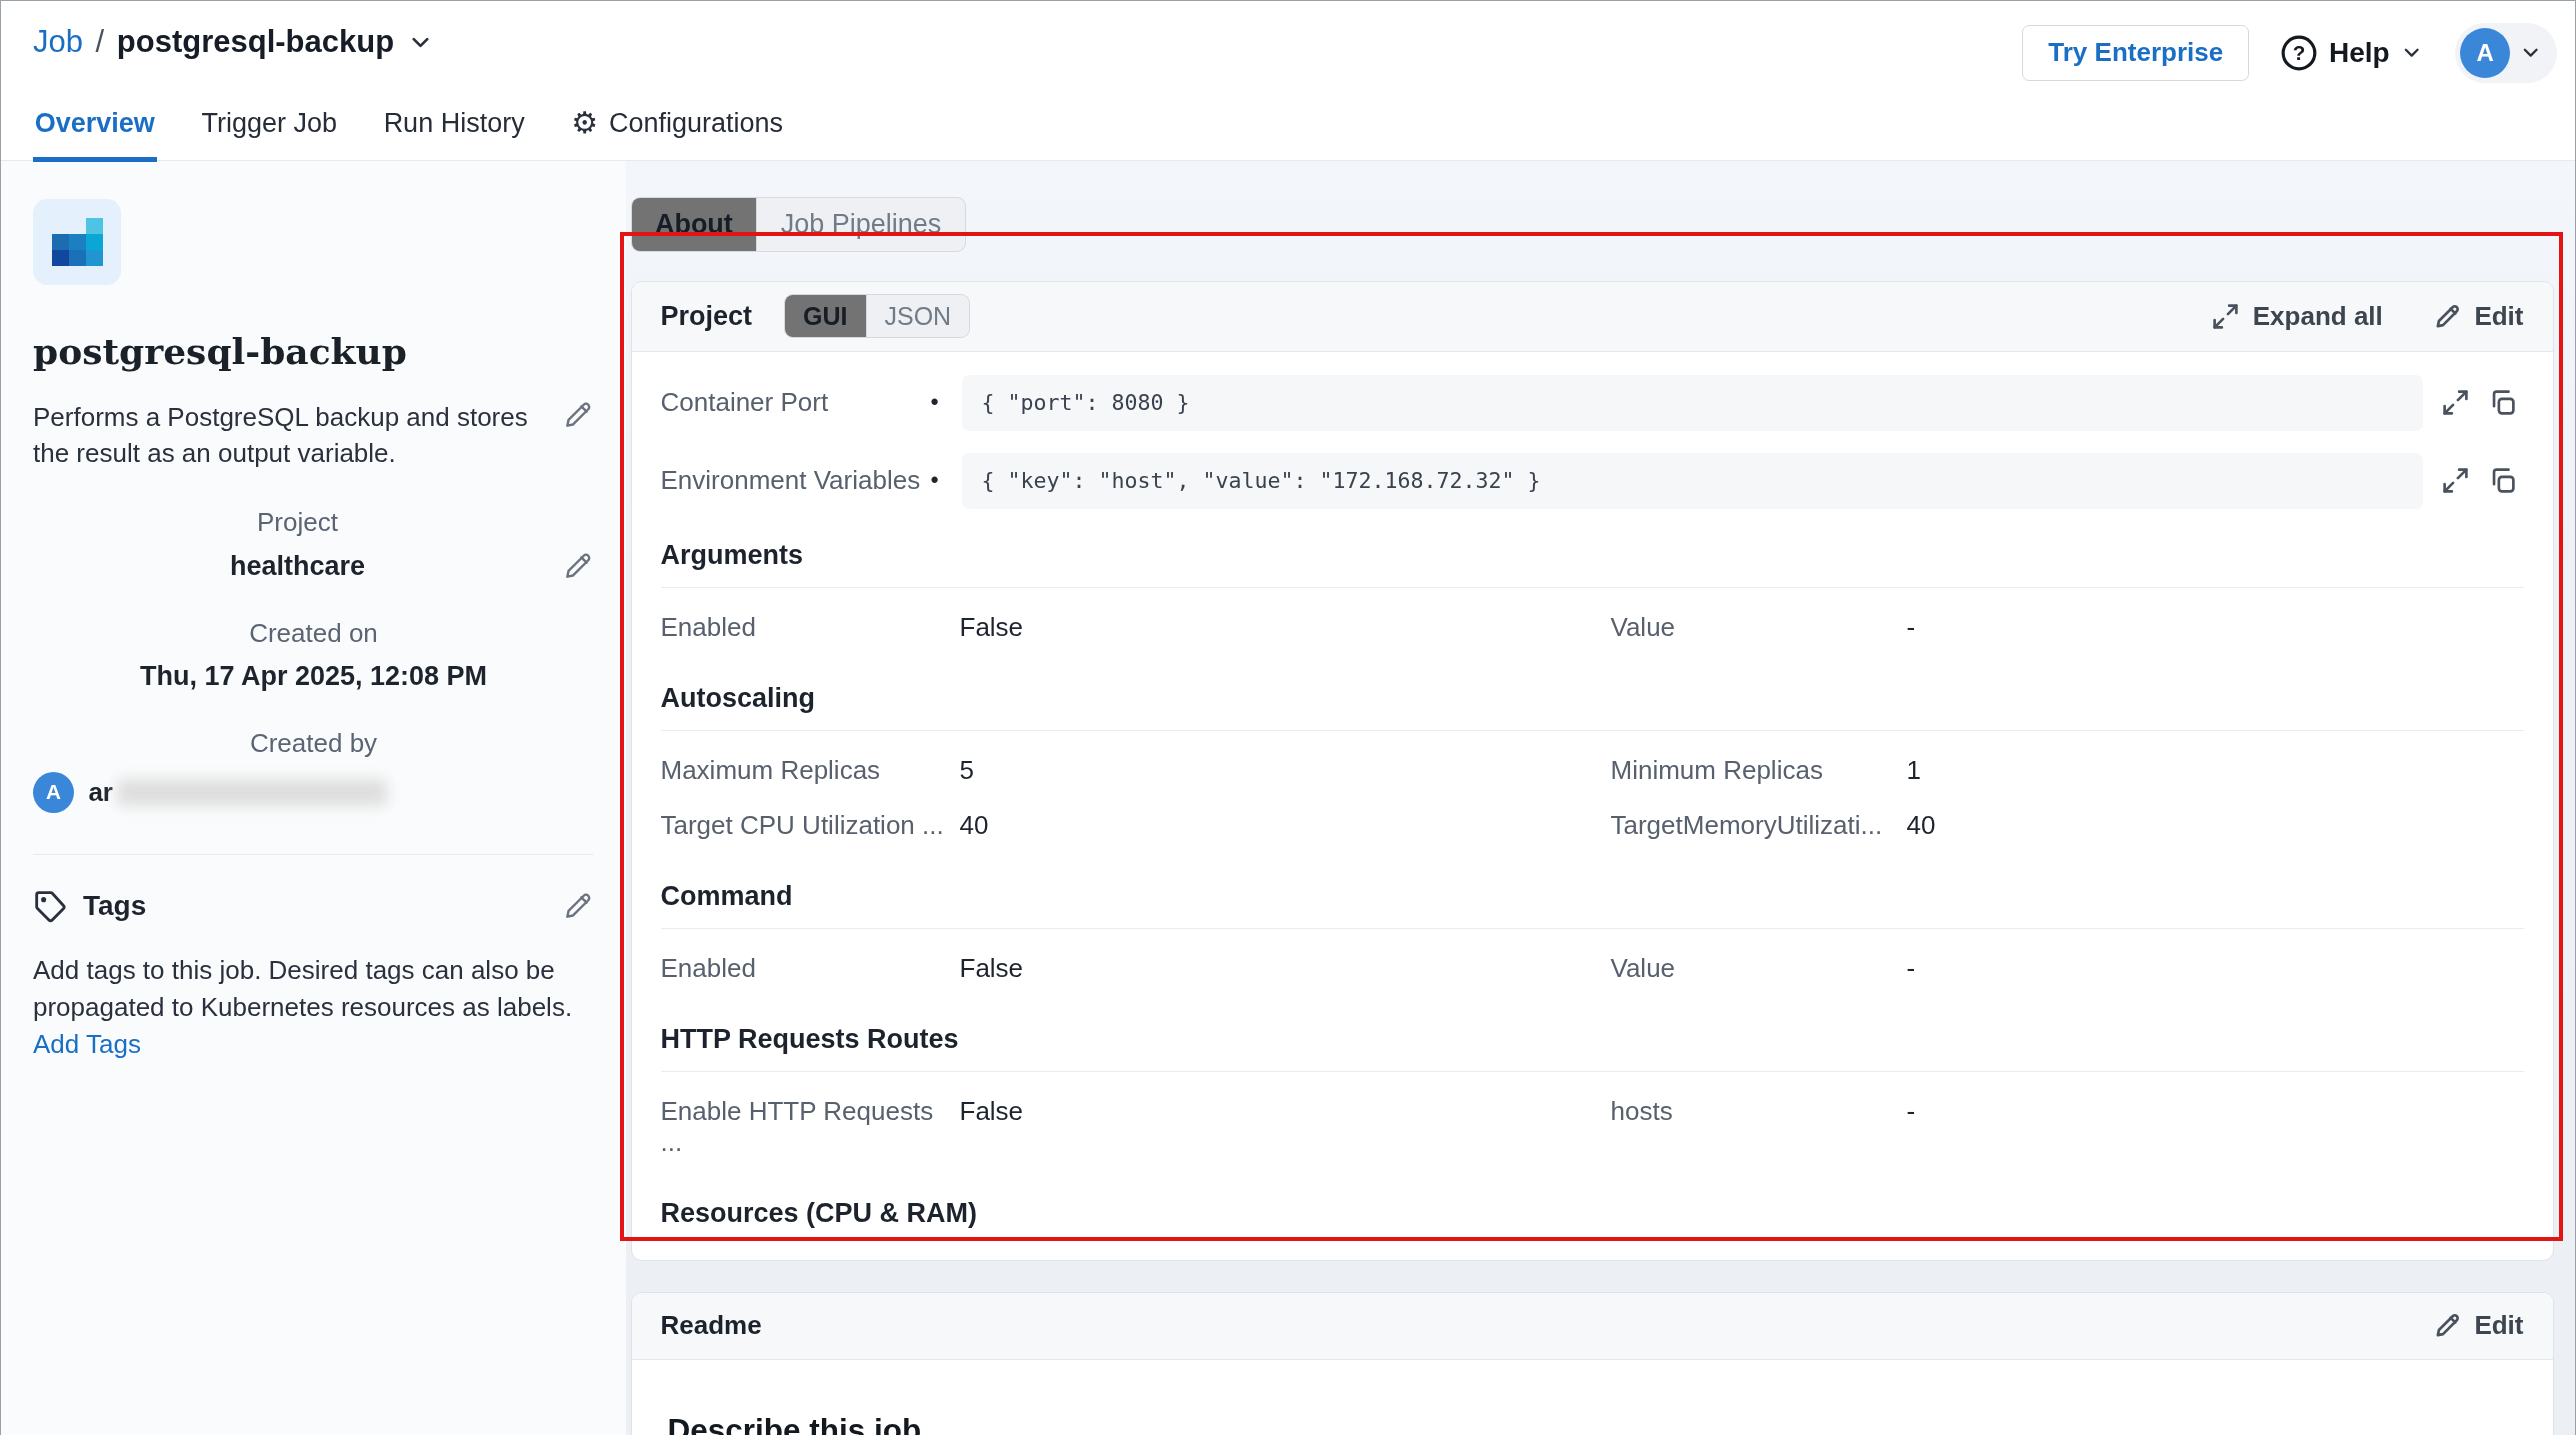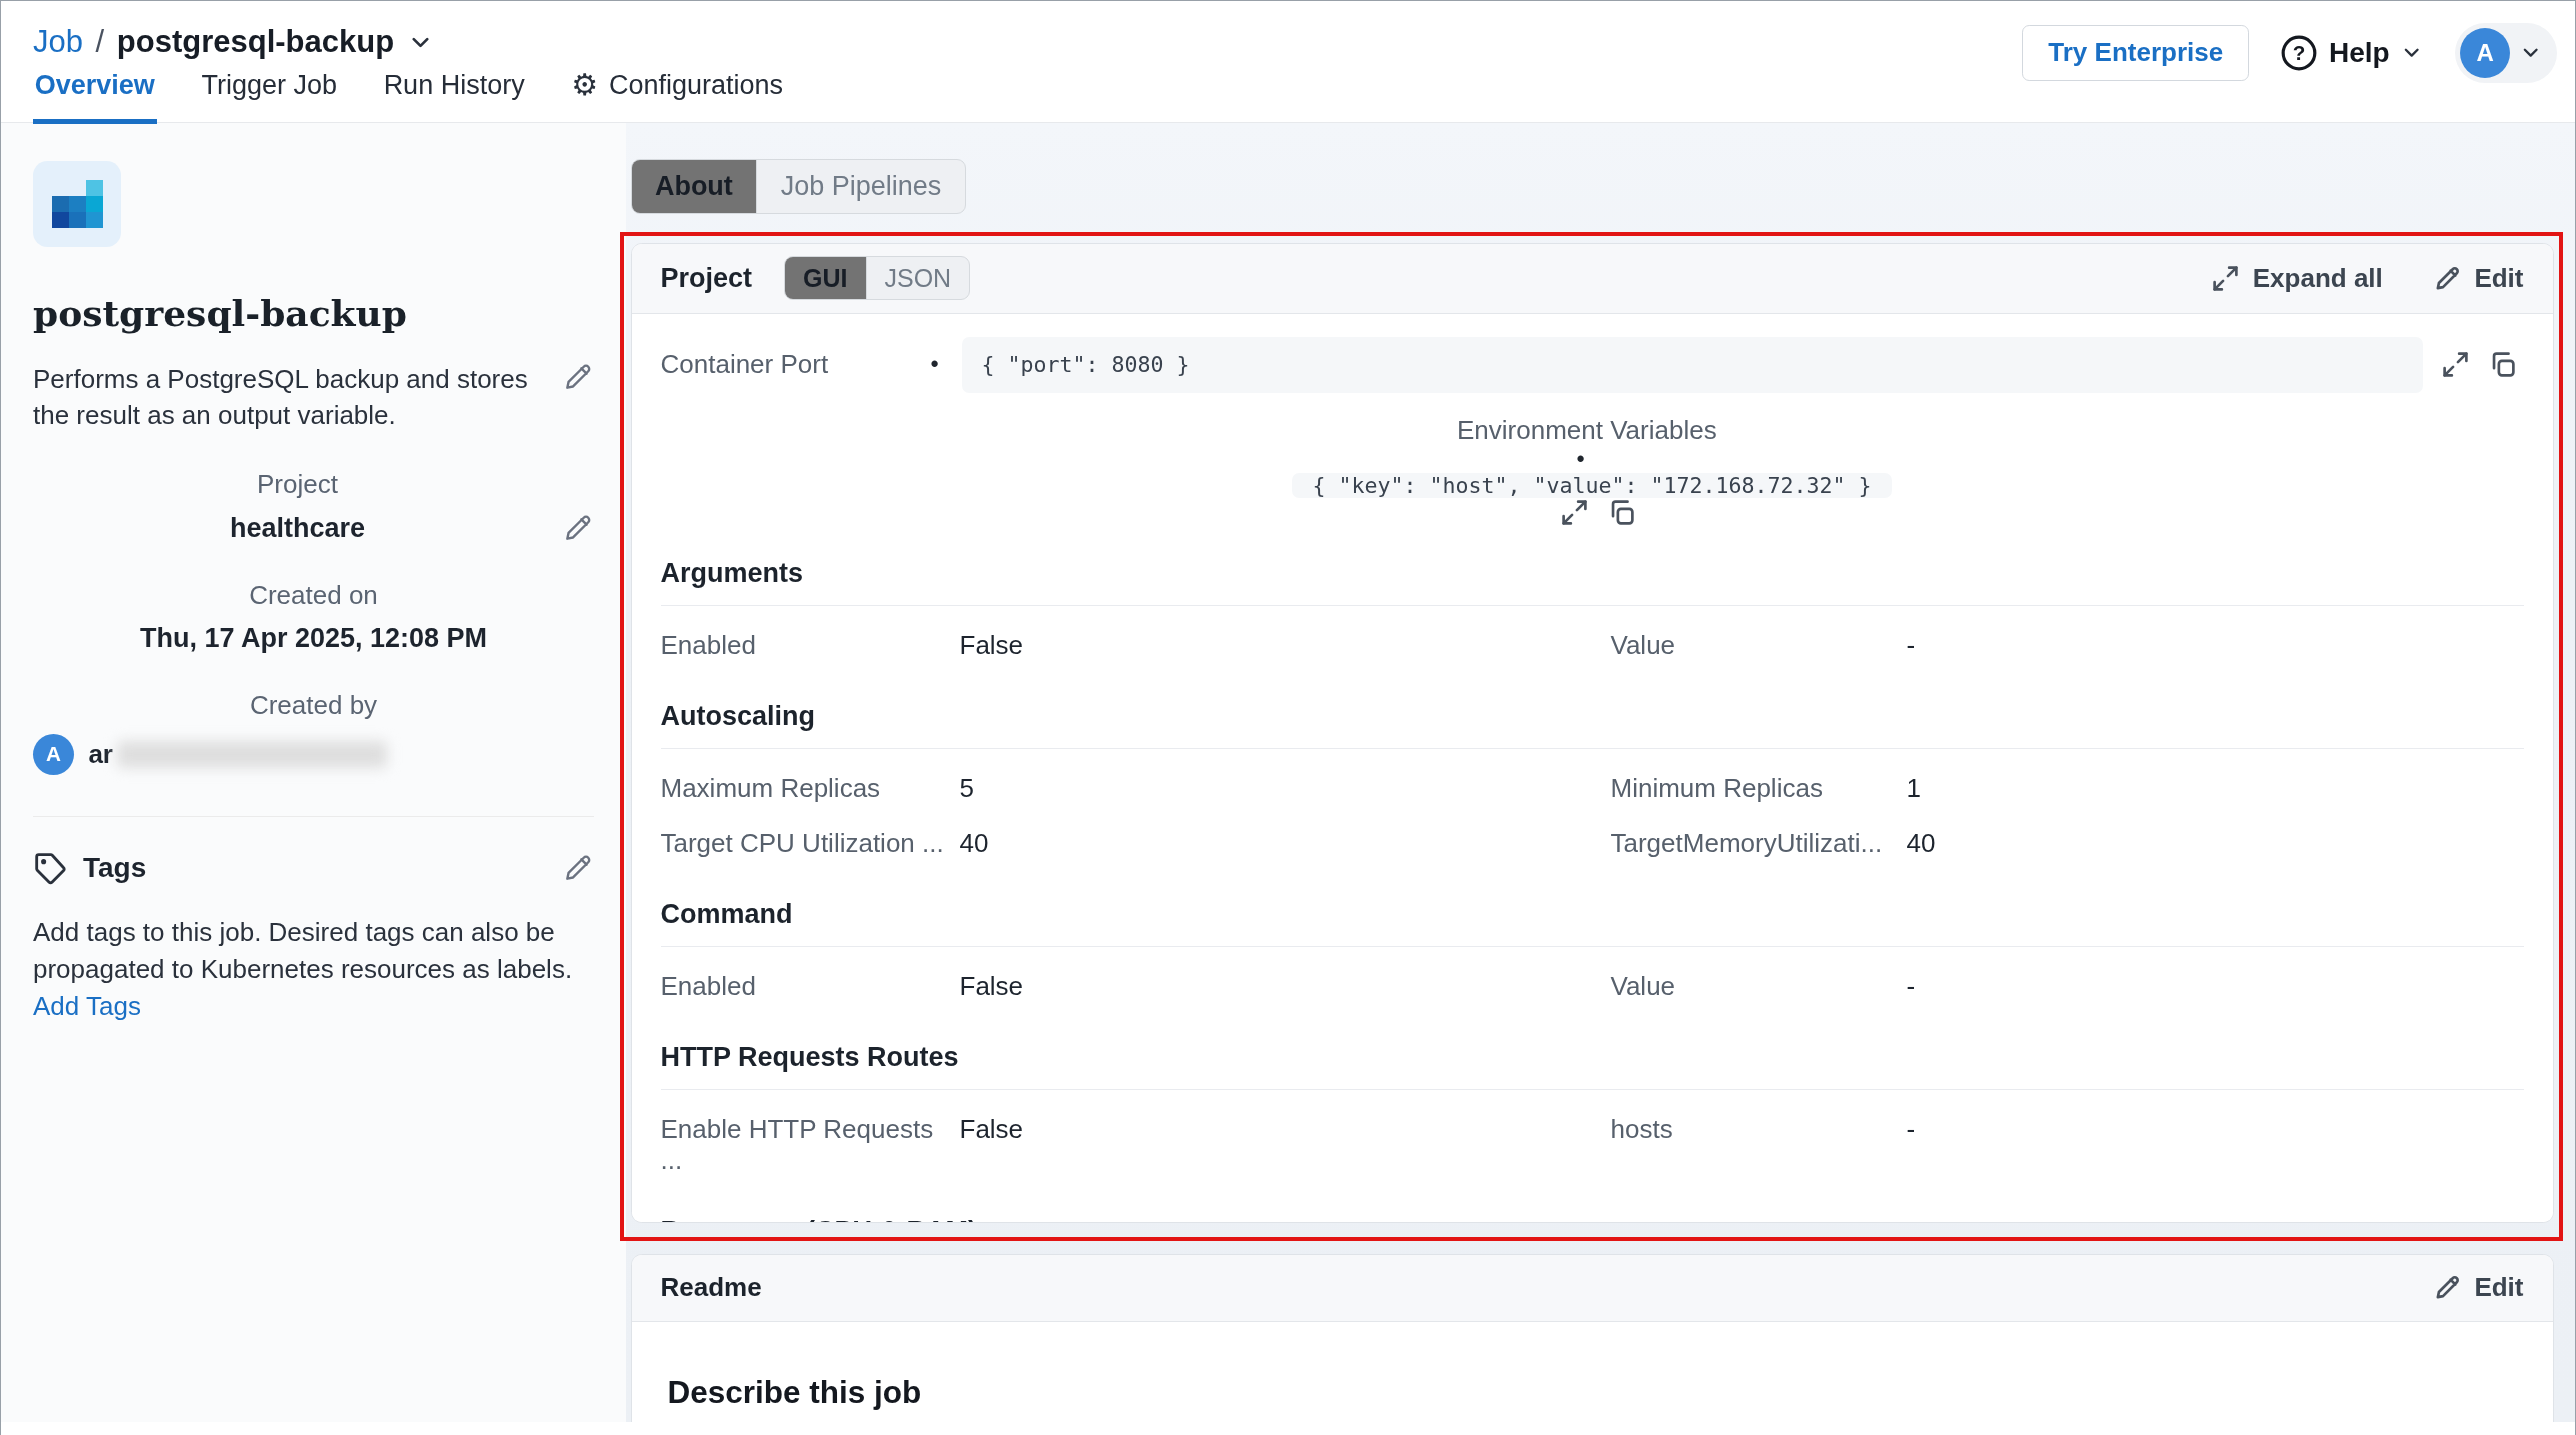--- a/index.html
+++ b/index.html
@@ -3,21 +3,21 @@
 <meta charset="utf-8">
 <style>
   * { box-sizing: border-box; margin: 0; padding: 0; }
   html,body { background:#ffffff; }
   body { font-family: "Liberation Sans", sans-serif; color:#1f2630; }
 
   .screen { position:relative; width:2576px; height:1436px; border:1.8px solid #98a0a8;
             background:#fff; overflow:hidden; }
 
   
-  .app-header { position:relative; height:122px; background:#ffffff; border-bottom:1.8px solid #e7e9ec; }
+  .app-header { position:relative; height:160px; background:#ffffff; border-bottom:1.8px solid #e7e9ec; }
   .breadcrumb { position:absolute; top:23.4px; left:32px; display:flex; align-items:center; gap:12.6px; font-size:31px; }
   .crumb-link { color:#1a6fc4; cursor:pointer; }
   .crumb-sep { color:#4a5260; }
   .crumb-current { color:#171d26; font-weight:bold; }
   .chev { width:27px; height:27px; stroke:#2a313c; fill:none; stroke-width:2.4; stroke-linecap:round; stroke-linejoin:round; }
 
   .header-tabs { position:absolute; left:32px; bottom:-1.8px; display:flex; gap:43px; font-size:27px; }
   .htab { display:flex; align-items:center; gap:10.8px; padding:0 1.8px 18px 1.8px; color:#262d38; cursor:pointer; border-bottom:5.4px solid transparent; }
   .htab.active { color:#1a6fc4; font-weight:bold; border-bottom-color:#1a6fc4; }
   .gear-glyph { font-size:30px; line-height:1; color:#2a313c; }
@@ -77,21 +77,21 @@
   .card-title { font-size:27px; font-weight:bold; color:#1c232c; }
   .view-toggle { display:inline-flex; margin-left:32px; border:1.8px solid #d6dade; border-radius:9px; background:#eef0f3; overflow:hidden; }
   .view-toggle .seg { font-size:25px; padding:6.3px 18px; }
   .header-spacer { flex:1; }
   .hbtn { display:flex; align-items:center; gap:12.6px; font-size:26px; font-weight:bold; color:#3c4550; cursor:pointer; }
   .hbtn + .hbtn { margin-left:50px; }
   .icon24 { width:29px; height:29px; stroke:#4a525d; fill:none; stroke-width:2.2; stroke-linecap:round; stroke-linejoin:round; }
 
   .card-body { padding:23.4px 29px 0 29px; background:#fff; }
   .field-row { display:flex; align-items:center; }
-  .field-row + .field-row { margin-top:21.6px;flex-direction:column; }
+  .field-row + .field-row { margin-top:21.6px; }
   .field-label { width:270px; font-size:26px; color:#57606c; flex-shrink:0; }
   .bullet { width:31px; font-size:23.4px; color:#20262e; flex-shrink:0; }
   .field-box { flex:1; height:56px; background:#f5f7f9; border-radius:7.2px; display:flex; align-items:center; padding:0 20px;
                font-family:"DejaVu Sans Mono", monospace; font-size:21.6px; color:#39424e; overflow:hidden; white-space:nowrap; }
   .field-icons { display:flex; align-items:center; gap:18px; margin-left:18px; width:83px; flex-shrink:0; }
   .field-icons .icon24 { cursor:pointer; }
 
   .cat-section { margin-top:40px; }
   .cat-section.first { margin-top:31px; }
   .cat-section-title { font-size:27px; font-weight:bold; color:#1c232c; }

